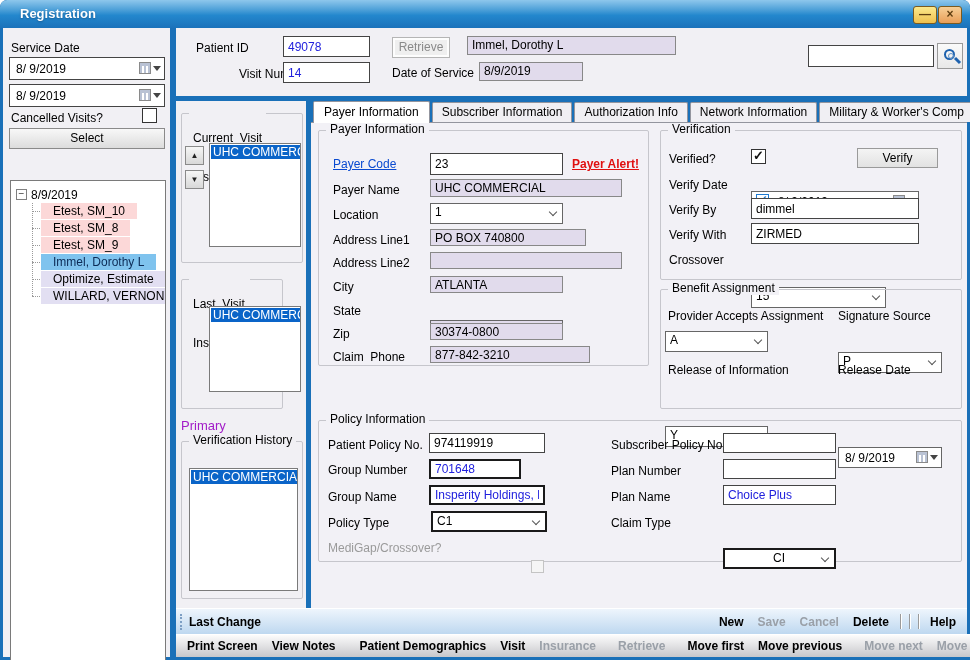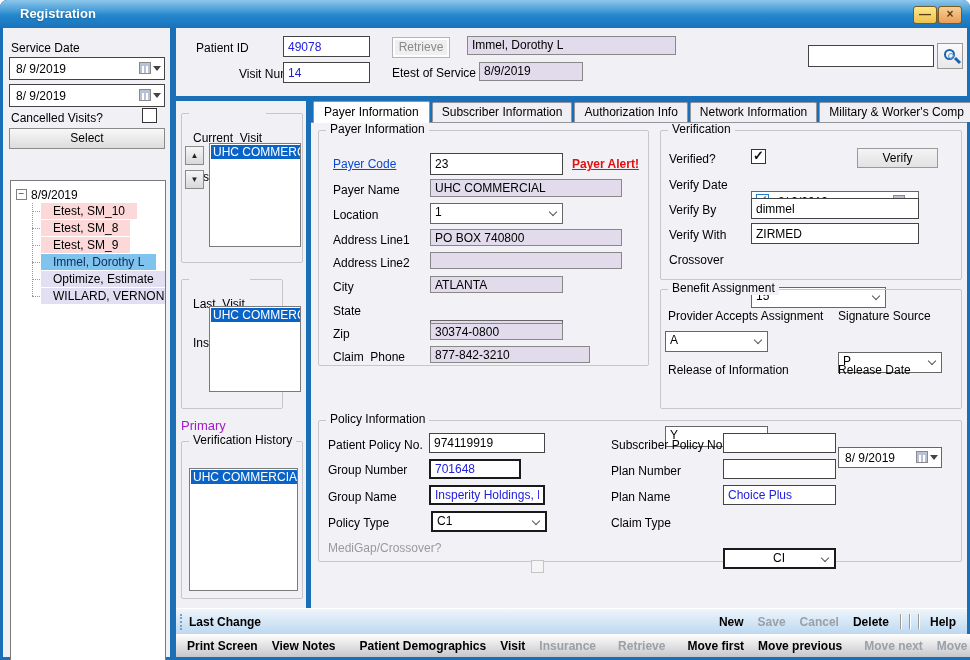--- a/index.html
+++ b/index.html
@@ -141,21 +141,21 @@
   <div class="abs div-h" style="left:176px;top:96px;width:791px;height:5px;"></div>
   <div class="abs div-v" style="left:306px;top:101px;width:5px;height:507px;"></div>
 
   <div class="abs header">
     <div class="abs lbl" style="left:20px;top:13px;">Patient ID</div>
     <input class="abs input val-blue" style="left: 107px; top: 8px; width: 87px; height: 21px;" value="49078">
     <div class="abs lbl" style="left:20px;top:39px;margin-left:43px;">Visit Number</div>
     <input class="abs input val-blue" style="left: 107px; top: 34px; width: 87px; height: 21px;" value="14">
     <div class="abs btn disabled" style="left:216px;top:9px;width:58px;height:21px;line-height:19px;">Retrieve</div>
     <div class="abs field-lav" style="left:291px;top:8px;width:209px;height:19px;">Immel, Dorothy L</div>
-    <div class="abs lbl" style="left:216px;top:38px;">Etest of Service</div>
+    <div class="abs lbl" style="left:216px;top:38px;">Date of Service</div>
     <div class="abs field-lav" style="left:303px;top:34px;width:104px;height:19px;">8/9/2019</div>
     <input class="abs input" style="left: 632px; top: 17px; width: 126px; height: 22px;" value="">
     <div class="abs search-btn" style="left:761px;top:15px;">
       <span class="mag"></span>
     </div>
   </div>
 
   <div class="abs mid-col">
     <div class="abs groupbox" style="left:5px;top:12px;width:122px;height:150px;">
       <div class="gb-title mid">
@@ -199,21 +199,21 @@
     <div class="abs groupbox" style="left:7px;top:7px;width:331px;height:236px;">
       <div class="gb-title">Payer Information</div>
       <div class="abs link" style="left:14px;top:26px;">Payer Code</div>
       <input class="abs input" style="left: 111px; top: 22px; width: 133px; height: 22px;" value="23">
       <div class="abs alert" style="left:253px;top:26px;">Payer Alert!</div>
       <div class="abs lbl" style="left:14px;top:52px;">Payer Name</div>
       <div class="abs field-lav" style="left:111px;top:48px;width:192px;height:18px;">UHC COMMERCIAL</div>
       <div class="abs lbl" style="left:14px;top:77px;">Location</div>
       <div class="abs combo" style="left:111px;top:72px;width:133px;height:21px;"><span>1</span><span class="chev"></span></div>
       <div class="abs lbl" style="left:14px;top:102px;">Address Line1</div>
-      <div class="abs field-lav" style="left:111px;top:98px;width:192px;height:17px;">PO BOX 740800</div>
+      <div class="abs field-lav" style="left:111px;top:98px;width:156px;height:17px;">PO BOX 740800</div>
       <div class="abs lbl" style="left:14px;top:125px;">Address Line2</div>
       <div class="abs field-lav" style="left:111px;top:121px;width:192px;height:17px;"></div>
       <div class="abs lbl" style="left:14px;top:149px;">City</div>
       <div class="abs field-lav" style="left:111px;top:145px;width:133px;height:17px;">ATLANTA</div>
       <div class="abs lbl" style="left:14px;top:173px;">State</div>
       <div class="abs combo lav" style="left:111px;top:168px;width:133px;height:20px;"><span>GA</span><span class="chev"></span></div>
       <div class="abs lbl" style="left:14px;top:196px;">Zip</div>
       <div class="abs field-lav" style="left:111px;top:192px;width:133px;height:17px;">30374-0800</div>
       <div class="abs lbl" style="left:14px;top:219px;">Claim  Phone</div>
       <div class="abs field-lav" style="left:111px;top:215px;width:160px;height:17px;">877-842-3210</div>

